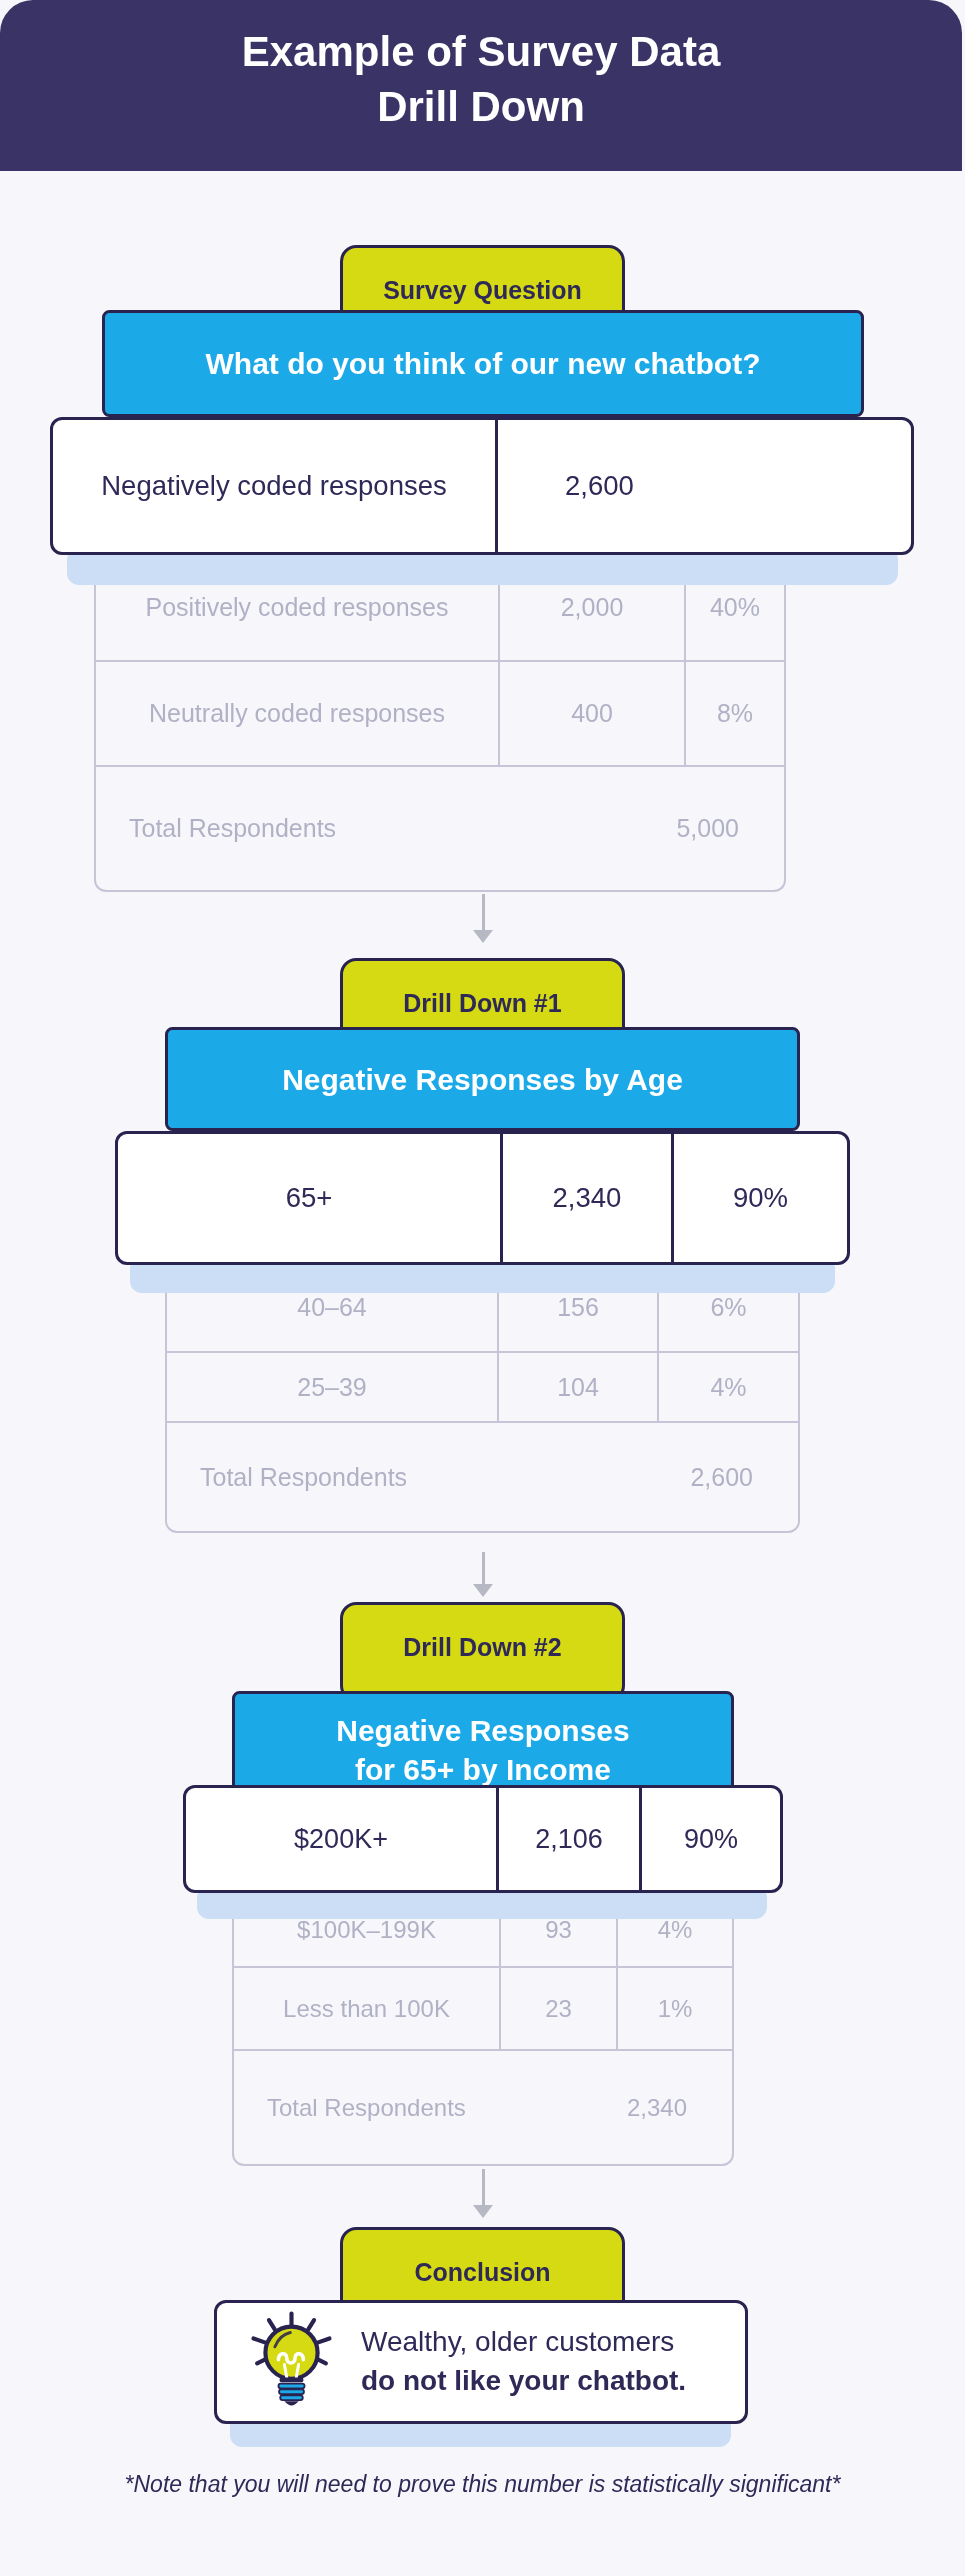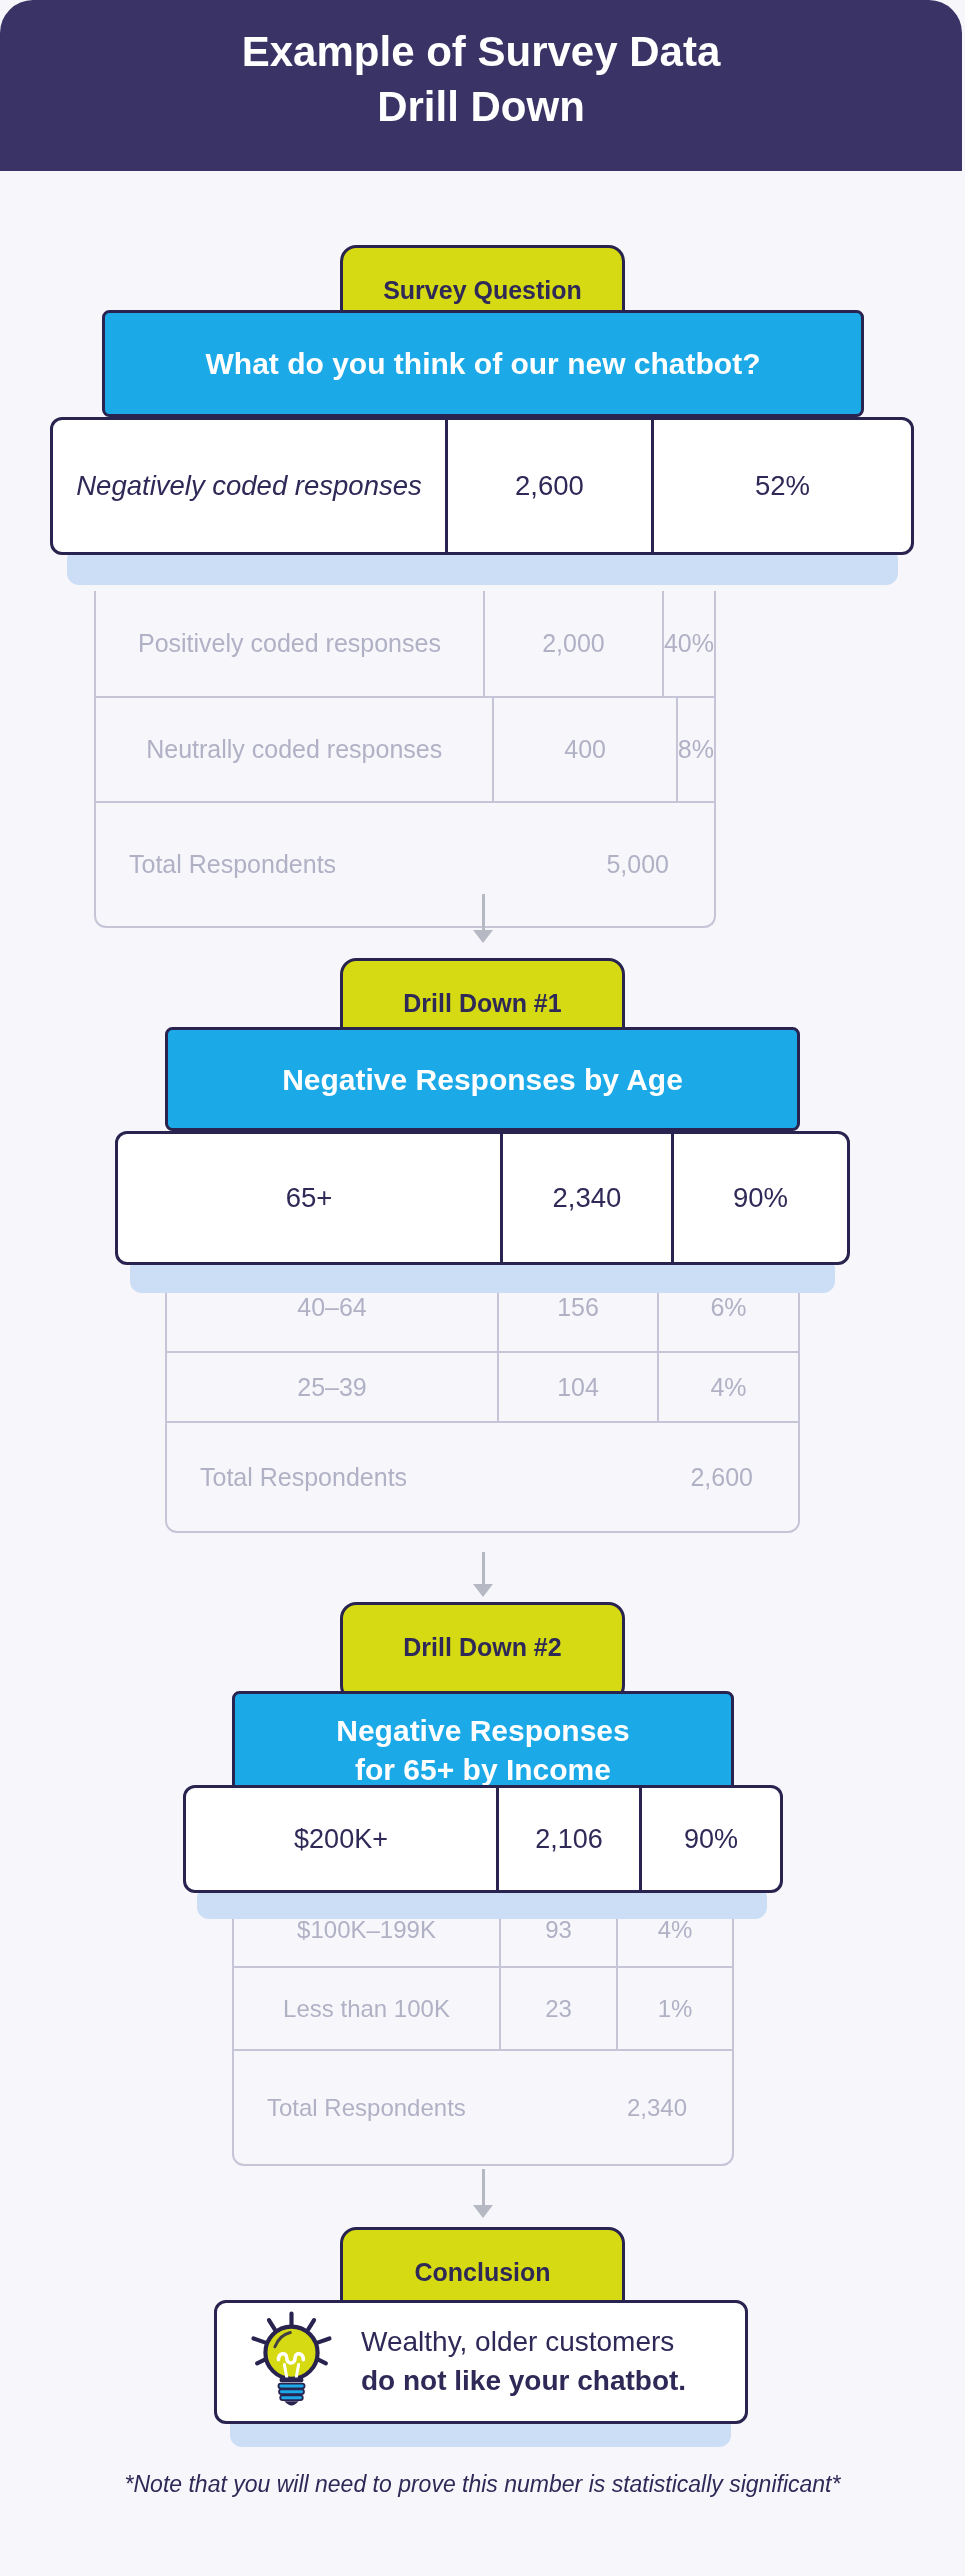--- a/index.html
+++ b/index.html
@@ -64,26 +64,25 @@
 
   <div class="abs badge" style="left:340px;top:245px;width:285px;height:105px;">Survey Question</div>
 
   <div class="abs hdr" style="left:102px;top:310px;width:762px;height:107px;">
     <div>What do you think of our new chatbot?</div>
   </div>
 
   <div class="abs shadow" style="left:67px;top:548px;width:831px;height:37px;"></div>
 
   <div class="abs hlrow" style="left:50px;top:417px;width:864px;height:138px;">
-    <div class="cell" style="width:392px;font-style:italic;">Negatively coded responses</div>
+    <div class="cell" style="width:442px;">Negatively coded responses</div>
     <div class="cell mid" style="width:206px;">2,600</div>
-    <div class="cell end" style="flex:1;">52%</div>
-  </div>
-
-  <div class="abs faded" style="left:94px;top:555px;width:622px;margin-top:36px;">
+  </div>
+
+  <div class="abs faded" style="left:94px;top:555px;width:692px;">
     <div class="frow" style="height:105px;">
       <div class="cell" style="width:402px;">Positively coded responses</div>
       <div class="cell mid" style="width:186px;">2,000</div>
       <div class="cell end" style="flex:1;">40%</div>
     </div>
     <div class="frow" style="height:105px;">
       <div class="cell" style="width:402px;">Neutrally coded responses</div>
       <div class="cell mid" style="width:186px;">400</div>
       <div class="cell end" style="flex:1;">8%</div>
     </div>

